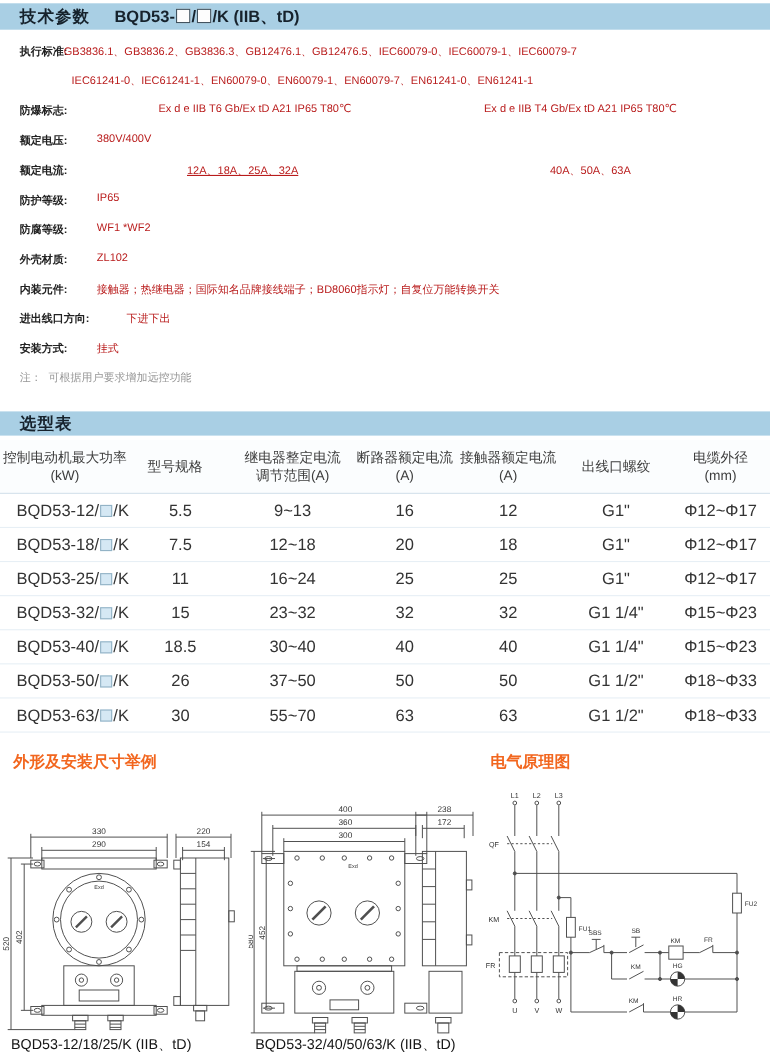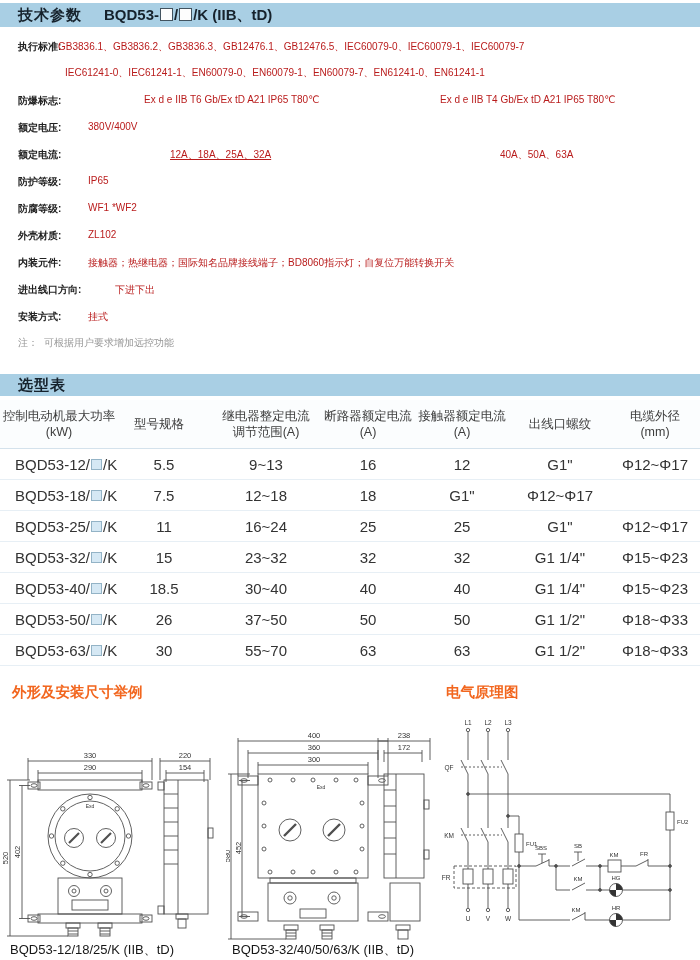--- a/index.html
+++ b/index.html
@@ -148,20 +148,21 @@
           <div class="tcell">Φ12~Φ17</div>
         </div>
         <div class="trow">
           <div class="tcell model">
             <span>BQD53-18/</span>
             <span class="ph-box small"></span>
             <span>/K</span>
           </div>
           <div class="tcell">7.5</div>
           <div class="tcell">12~18</div>
+          <div class="tcell">20</div>
           <div class="tcell">18</div>
           <div class="tcell">G1"</div>
           <div class="tcell">Φ12~Φ17</div>
         </div>
         <div class="trow">
           <div class="tcell model">
             <span>BQD53-25/</span>
             <span class="ph-box small"></span>
             <span>/K</span>
           </div>

